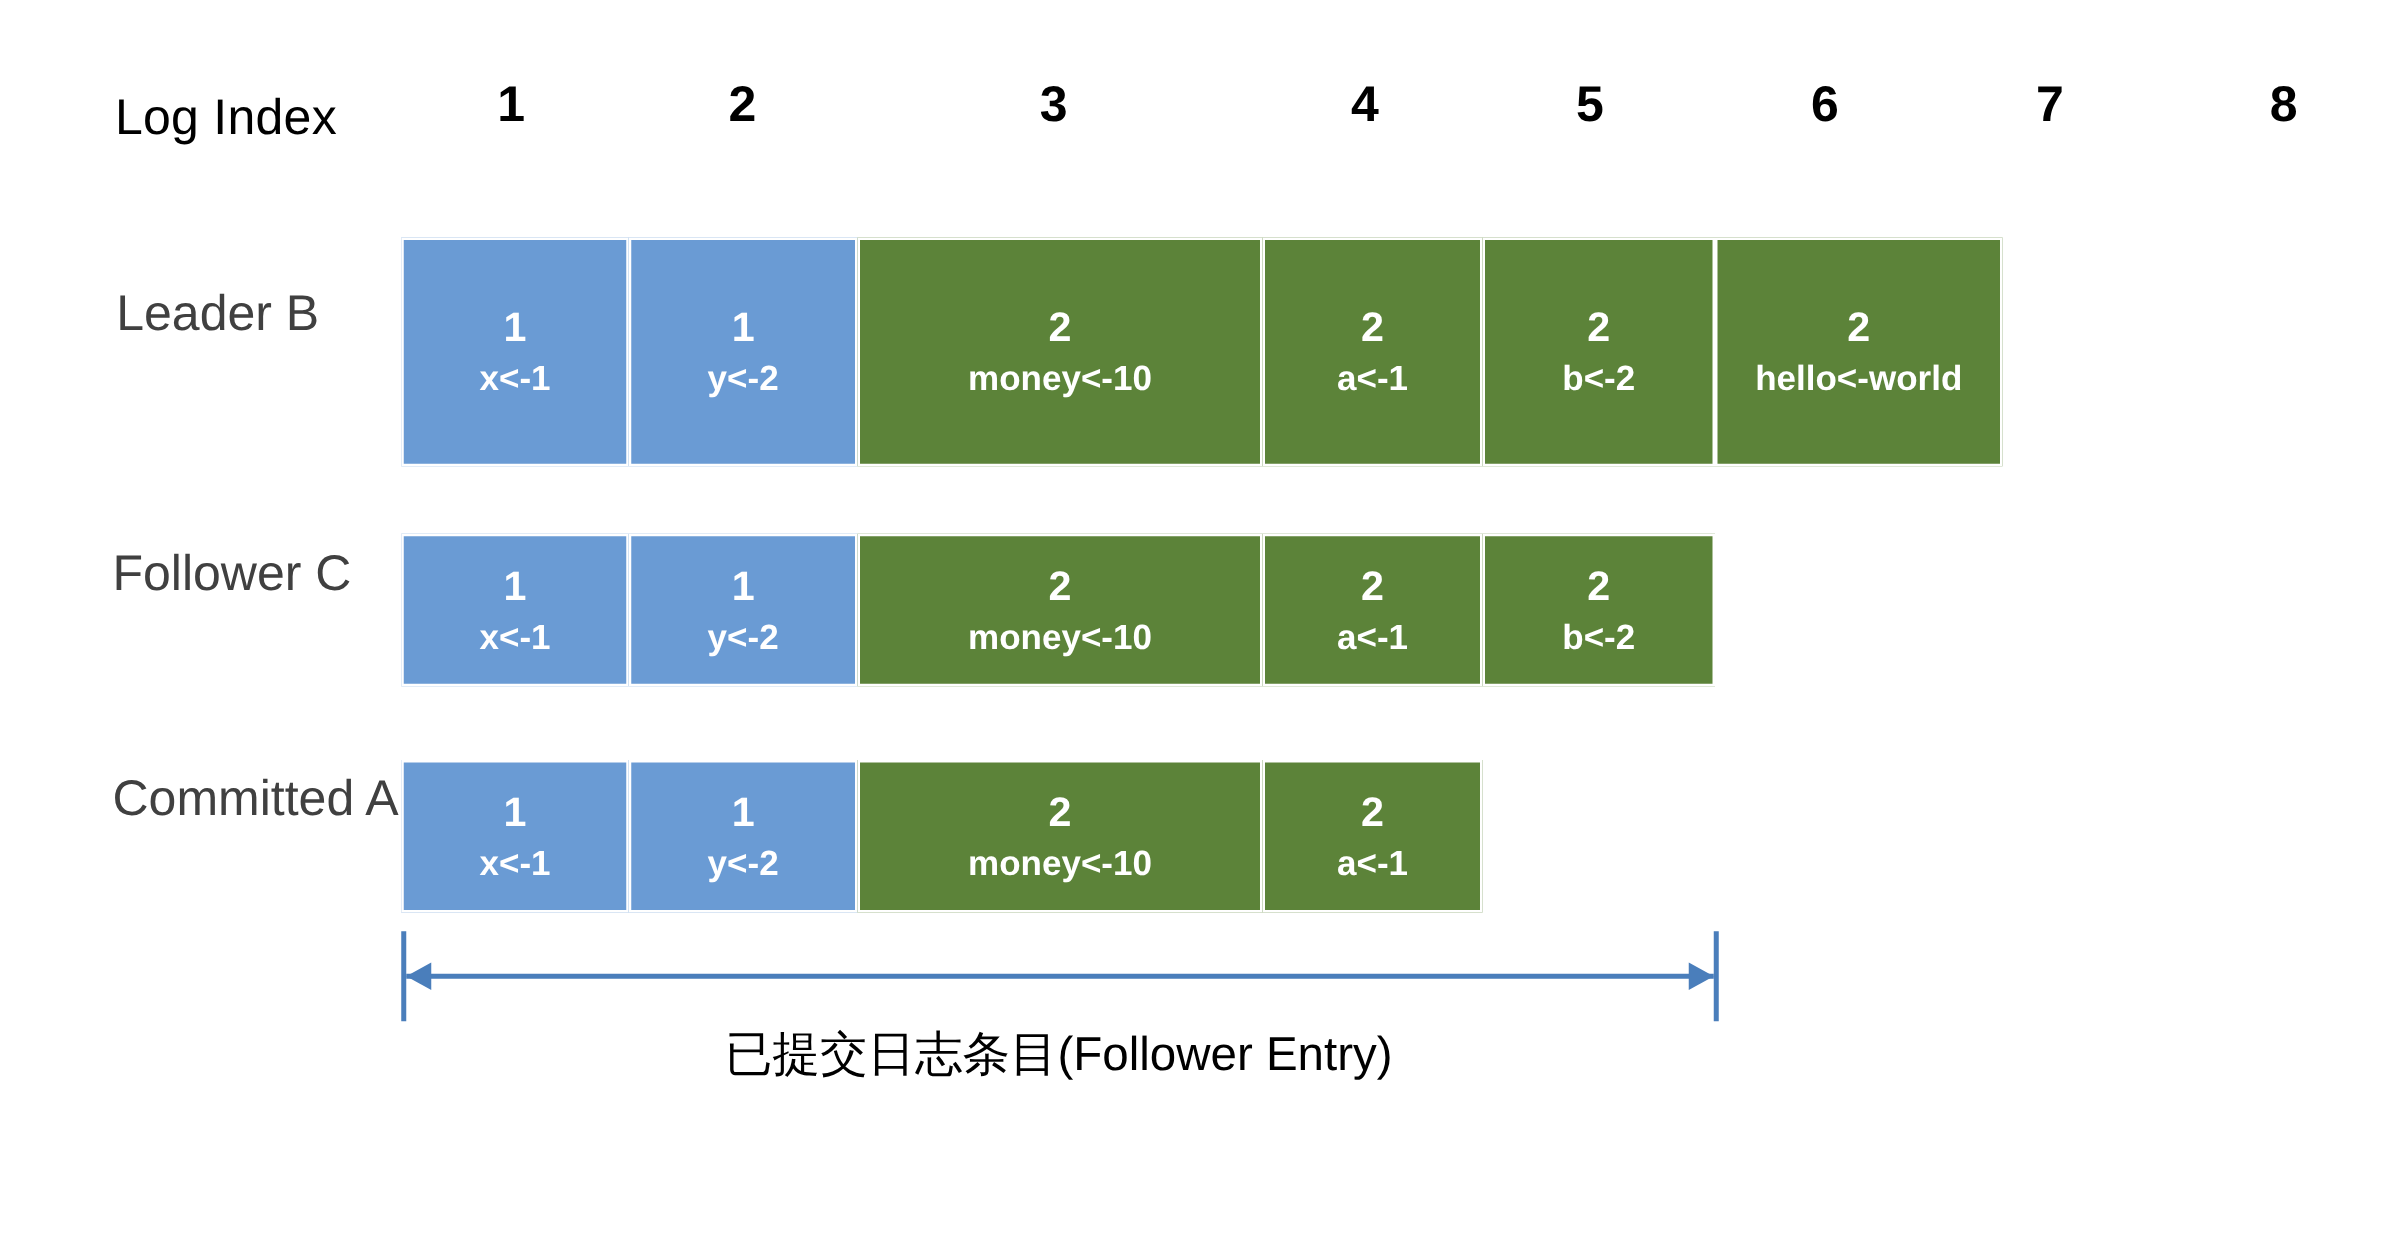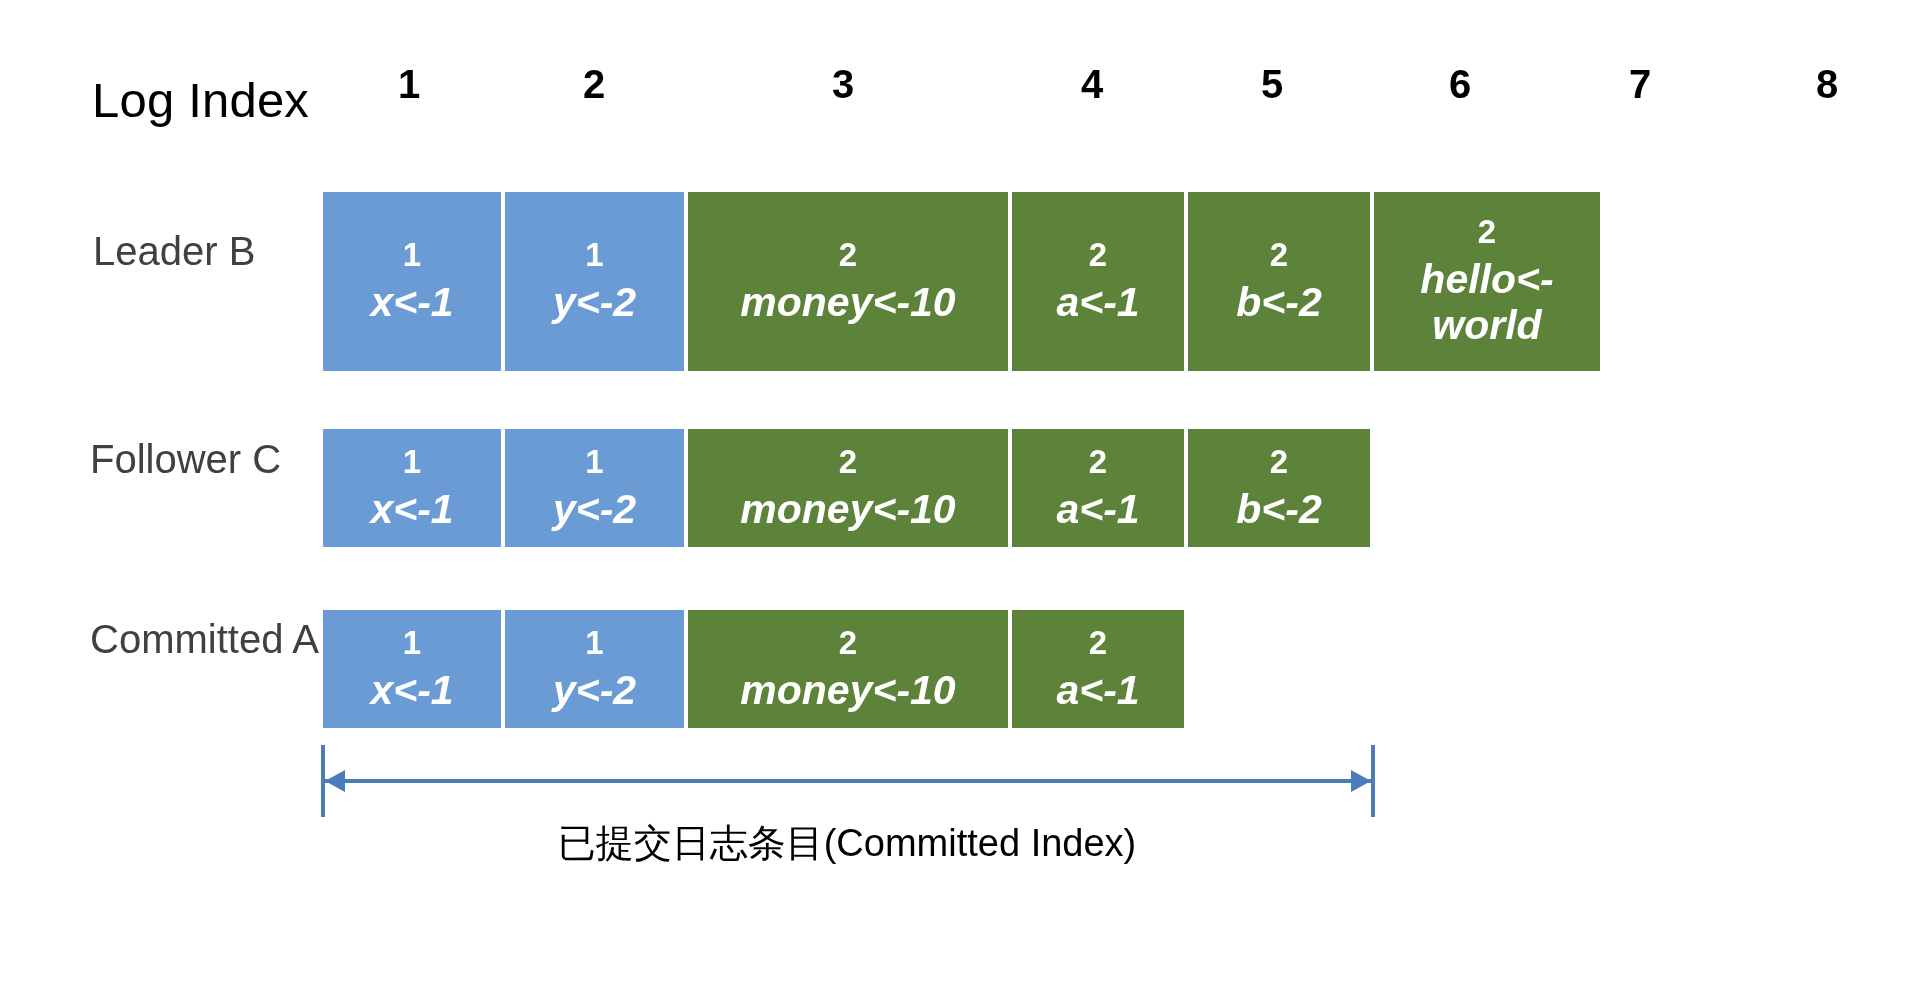--- a/index.html
+++ b/index.html
@@ -20,21 +20,21 @@
     position: relative;
     width: 1920px;
     height: 1003px;
   }
 
   
   .index-label {
     position: absolute;
     left: 92px;
     top: 72px;
-    font-size: 49px;
+    font-size: 40px;
     font-weight: 400;
     letter-spacing: 0.2px;
     white-space: nowrap;
     color: #000000;
   }
   .index-num {
     position: absolute;
     top: 62px;
     font-size: 40px;
     font-weight: 700;
@@ -73,26 +73,25 @@
     line-height: 1.12;
     text-align: center;
     padding: 4px 2px;
   }
   .log-cell .term {
     font-size: 33px;
     font-weight: 700;
     display: block;
   }
   .log-cell .cmd {
-    font-size: 41px;
+    font-size: 28px;
     font-weight: 700;
     display: block;
     margin-top: 6px;
     word-break: break-word;
-    font-style: italic;
   }
   .cell-blue  { background: #6a9bd4; }
   .cell-green { background: #5c8339; }
 
   
   .tick {
     position: absolute;
     width: 4px;
     background: #4a7ebb;
   }
@@ -232,17 +231,17 @@
 
   <div id="committed-arrow">
       <div class="tick" style="left: 321px; top: 745px; height: 72px;"></div>
       <div class="tick" style="left: 1371px; top: 745px; height: 72px;"></div>
       <div class="arrow-line" style="left: 325px; width: 1046px; top: 779px;"></div>
       <div class="arrow-head left" style="left: 325px; top: 770px;"></div>
       <div class="arrow-head right" style="left: 1351px; top: 770px;"></div>
     </div>
 
   <div class="committed-caption">
-    <span class="inner">已提交日志条目(Committed Index)</span>
+    <span class="inner">已提交日志条目(Follower Entry)</span>
   </div>
 
 
 </div>
 
 </body></html>

